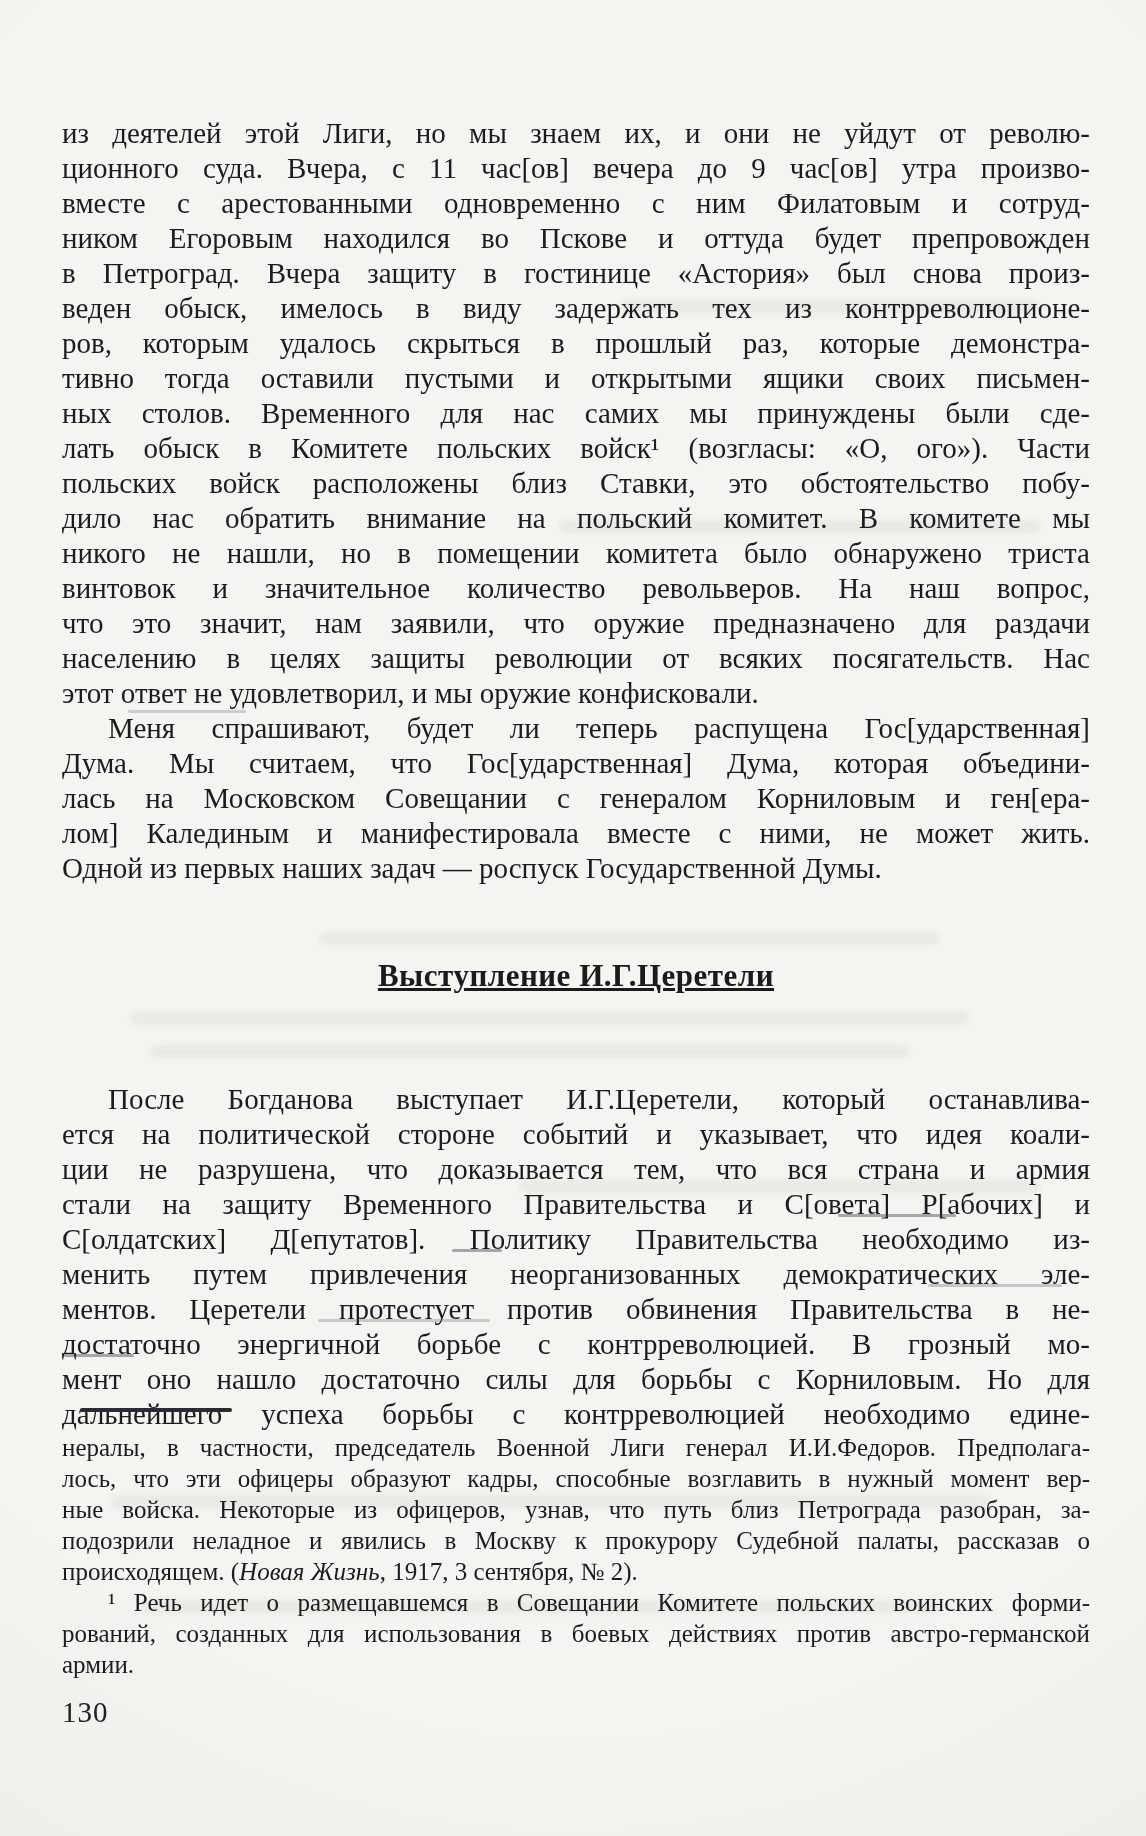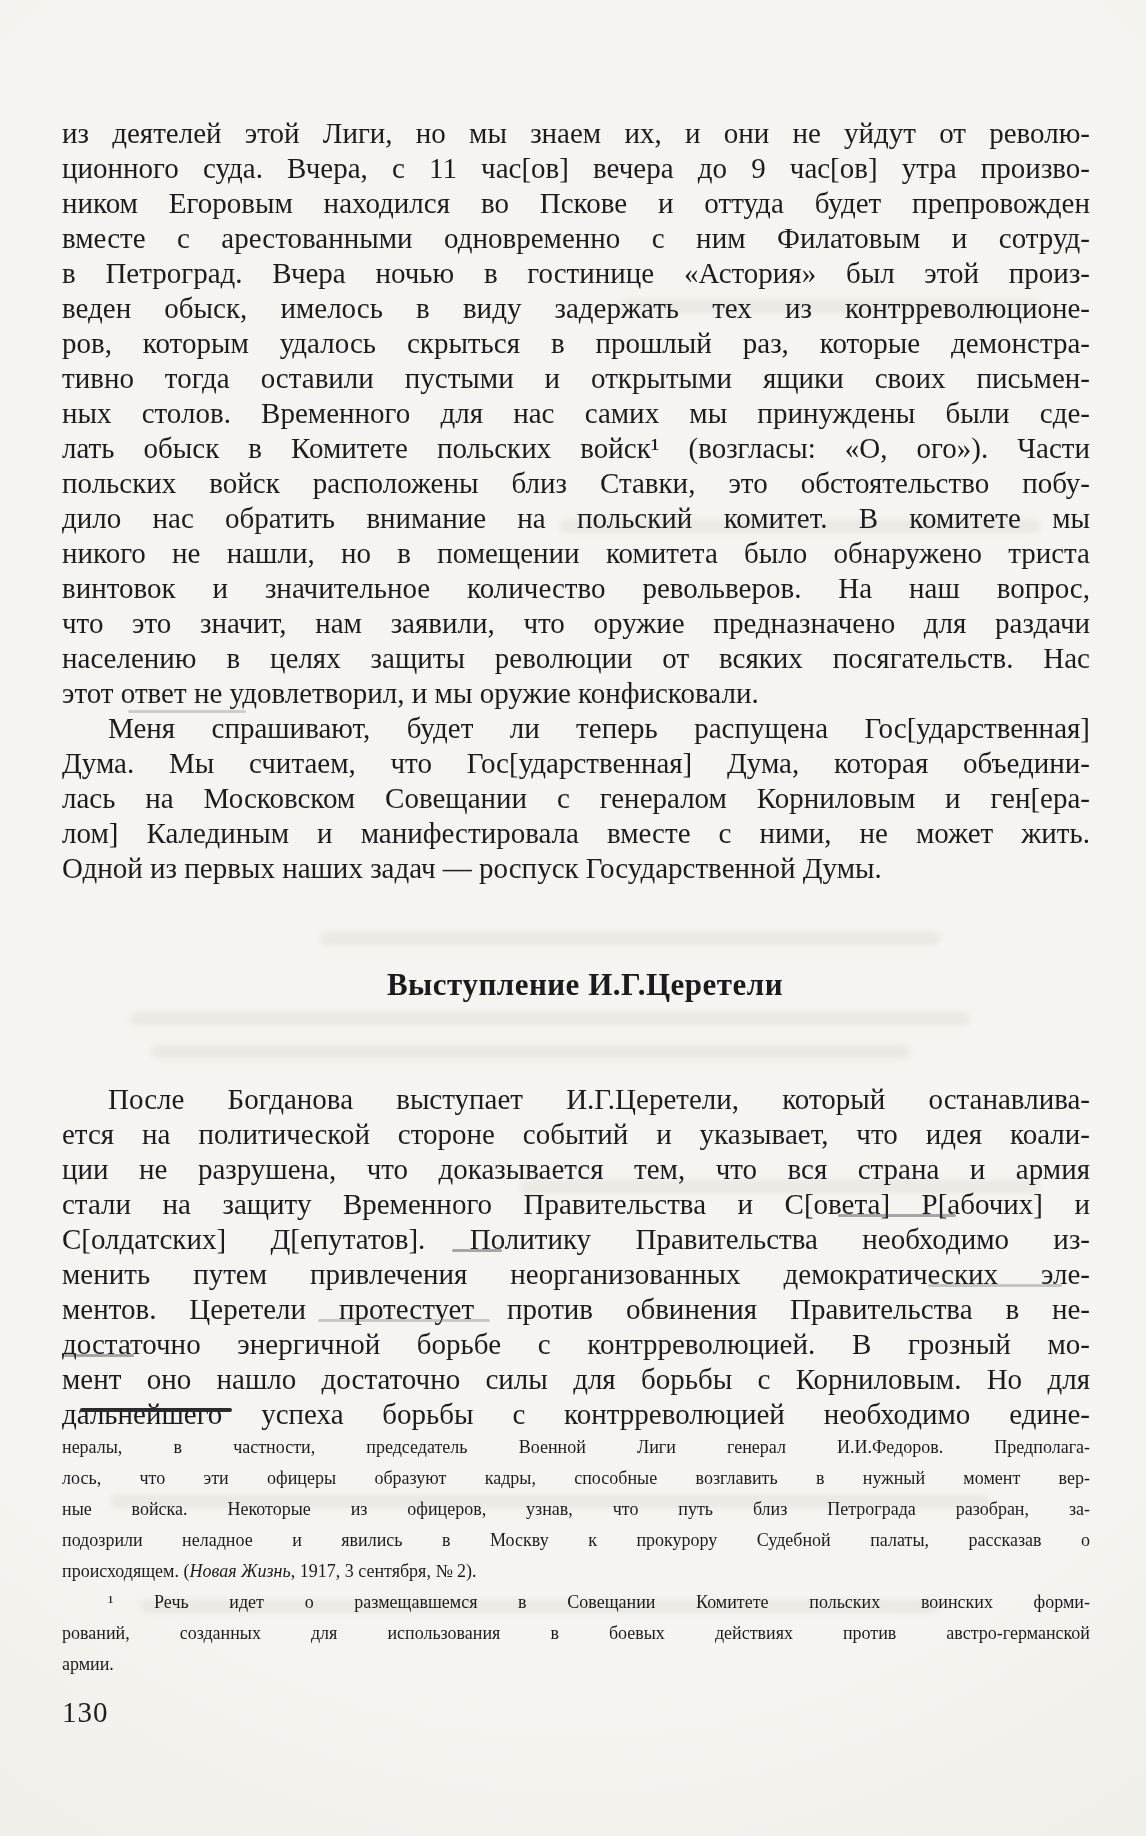--- a/index.html
+++ b/index.html
@@ -40,45 +40,46 @@
     left: 62px;
     width: 1028px;
     color: #1c1c1e;
   }
   .body-size {
     font-size: 29px;
     line-height: 35px;
     margin-top: 40px;
   }
   .fn-size {
-    font-size: 18px;
+    font-size: 25px;
     line-height: 31px;
   }
   .line {
     text-align: justify;
     text-align-last: justify;
   }
   .line.no-stretch {
     text-align-last: left;
   }
   .para.indent .line:first-child,
   .fn.indent .line:first-child {
     text-indent: 46px;
   }
   .heading {
     position: absolute;
     left: 62px;
     top: 958px;
     width: 1028px;
-    margin: 9px;
+    margin: 0;
     text-align: center;
     font-size: 31px;
     font-weight: bold;
     color: #1b1b1d;
     letter-spacing: 0.5px;
+    text-decoration: underline;
   }
   .footnote-rule {
     position: absolute;
     left: 80px;
     top: 1408px;
     width: 152px;
     height: 4px;
     background: #2b2b2f;
     border-radius: 2px;
   }
@@ -103,23 +104,23 @@
   <div class="ghost" style="left:620px; top:300px; width:420px;"></div>
   <div class="ghost" style="left:560px; top:520px; width:480px;"></div>
   <div class="ghost" style="left:520px; top:1180px; width:520px;"></div>
   <div class="ghost" style="left:110px; top:1495px; width:880px;"></div>
   <div class="ghost" style="left:140px; top:1600px; width:800px;"></div>
 
   <div class="textblock body-size" style="top:76px;">
     <div class="para">
         <div class="line">из деятелей этой Лиги, но мы знаем их, и они не уйдут от револю-</div>
         <div class="line">ционного суда. Вчера, с 11 час[ов] вечера до 9 час[ов] утра произво-</div>
+        <div class="line">вместе с арестованными одновременно с ним Филатовым и сотруд-</div>
         <div class="line">ником Егоровым находился во Пскове и оттуда будет препровожден</div>
-        <div class="line">вместе с арестованными одновременно с ним Филатовым и сотруд-</div>
-        <div class="line">в Петроград. Вчера ночью в гостинице «Астория» был этой произ-</div>
+        <div class="line">в Петроград. Вчера защиту в гостинице «Астория» был снова произ-</div>
         <div class="line">веден обыск, имелось в виду задержать тех из контрреволюционе-</div>
         <div class="line">ров, которым удалось скрыться в прошлый раз, которые демонстра-</div>
         <div class="line">тивно тогда оставили пустыми и открытыми ящики своих письмен-</div>
         <div class="line">ных столов. Временного для нас самих мы принуждены были сде-</div>
         <div class="line">лать обыск в Комитете польских войск¹ (возгласы: «О, ого»). Части</div>
         <div class="line">польских войск расположены близ Ставки, это обстоятельство побу-</div>
         <div class="line">дило нас обратить внимание на польский комитет. В комитете мы</div>
         <div class="line">никого не нашли, но в помещении комитета было обнаружено триста</div>
         <div class="line">винтовок и значительное количество револьверов. На наш вопрос,</div>
         <div class="line">что это значит, нам заявили, что оружие предназначено для раздачи</div>

